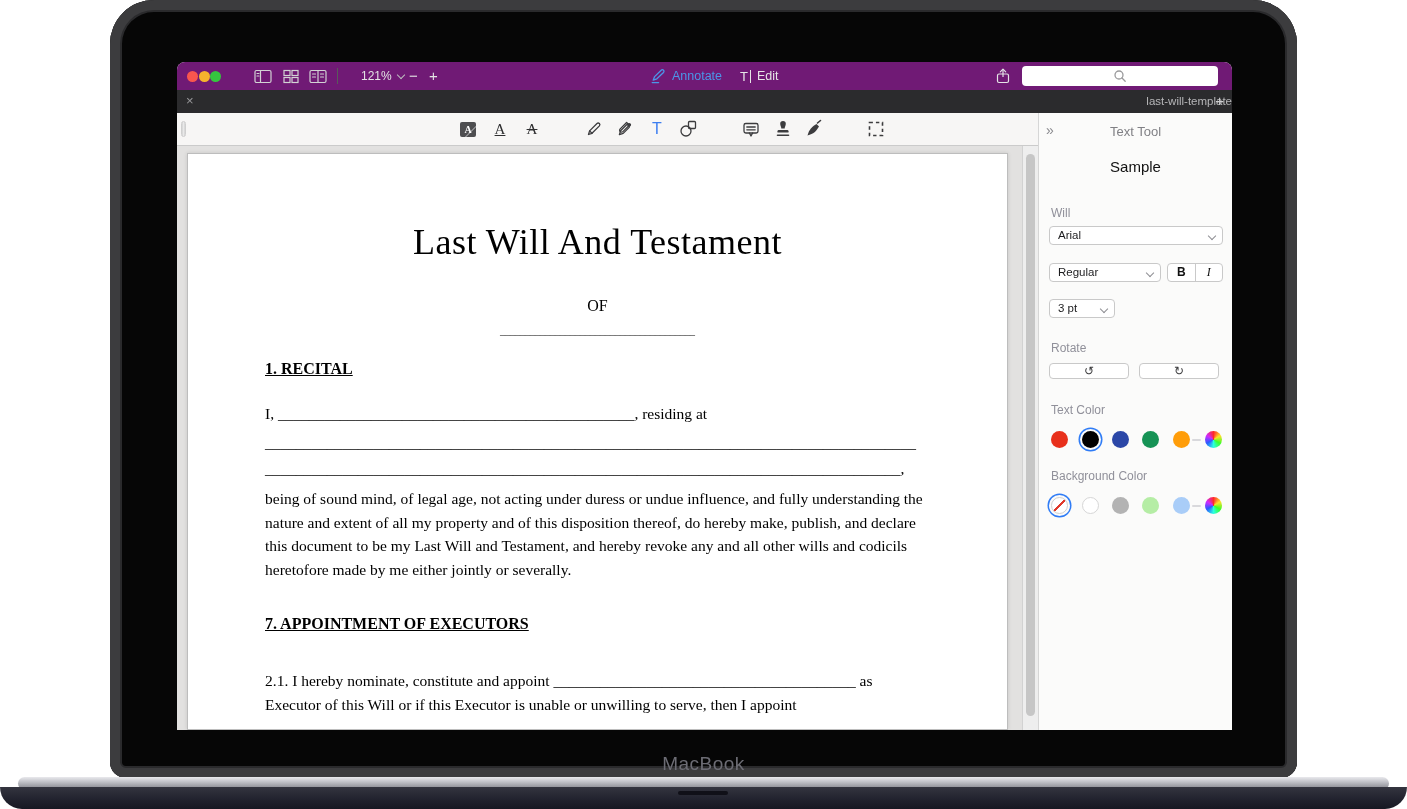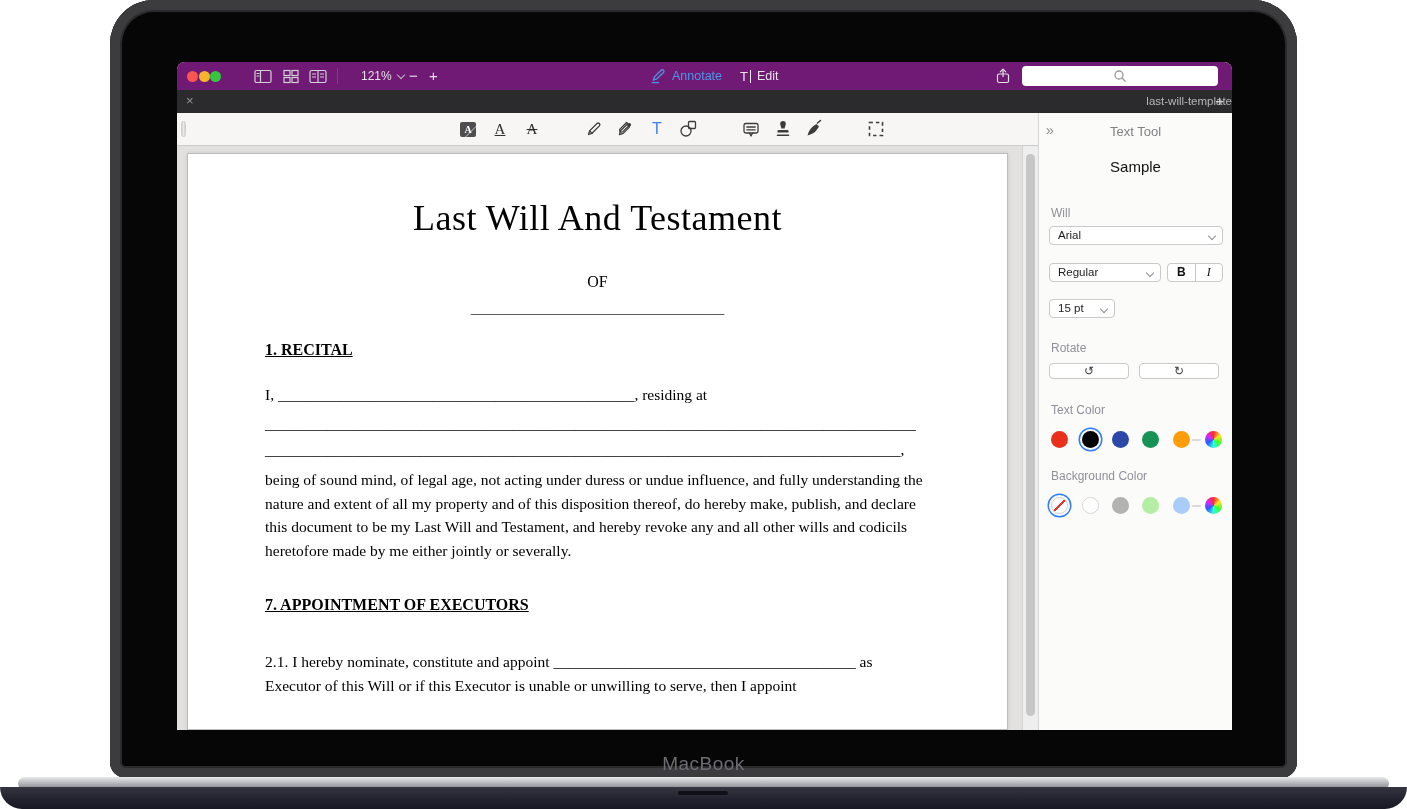--- a/index.html
+++ b/index.html
@@ -69,24 +69,24 @@
             background-image:linear-gradient(135deg, #4e4e50 62%, #8a8a8c 62%, #8a8a8c 70%, #4e4e50 70%); }
   .t-ul span { text-decoration:underline; }
   .t-st span { text-decoration:line-through; }
   .t-text span { font-family:"Liberation Sans", sans-serif; color:#3d7ef0; font-size:16px; font-weight:500; }
 
   
   .docrow { flex:1; display:flex; min-height:0; }
   .docarea { flex:1; background:#e2e1e0; position:relative; overflow:hidden; }
   .page { position:absolute; left:10px; top:7px; width:821px; height:calc(100% - 7px); background:#ffffff;
           border:1px solid #bdbdbd; box-shadow:0 0 4px rgba(0,0,0,.12);
-          font-family:"Liberation Serif", serif; color:#000; padding:43px 77px 0 77px; }
+          font-family:"Liberation Serif", serif; color:#000; padding:67px 77px 0 77px; }
   .doc-title { text-align:center; font-size:36px; font-weight:400; letter-spacing:.5px; margin-bottom:34px; }
   .doc-of { text-align:center; font-size:16px; margin-bottom:10px; }
-  .doc-nameblank { text-align:center; font-size:13px; letter-spacing:0; margin-bottom:20px; }
+  .doc-nameblank { text-align:center; font-size:10px; letter-spacing:0; margin-bottom:20px; }
   .doc-h2 { font-size:16px; font-weight:bold; text-decoration:underline; margin-top:24px; }
   .doc-intro { font-size:15.5px; margin-top:27px; }
   .blank-line { font-size:15.5px; line-height:20px; margin-top:6px; white-space:nowrap; }
   .doc-para { font-size:15.5px; line-height:23.5px; margin-top:8px; text-align:left; }
   .doc-para2 { font-size:15.5px; line-height:23.5px; margin-top:36px; }
   .sec2 { margin-top:34px; }
 
   
   .vscroll { flex:0 0 16px; background:#eeeeee; border-left:1px solid #d2d2d2; position:relative; }
   .vthumb { position:absolute; left:3px; top:8px; bottom:14px; width:9px; border-radius:5px; background:#c6c6c6; }
@@ -314,21 +314,21 @@
             <span>Arial</span><i class="chev"></i>
           </div>
           <div class="select sel-style">
             <span>Regular</span><i class="chev"></i>
           </div>
           <div class="bi-group">
             <span class="bi bi-b">B</span>
             <span class="bi bi-i">I</span>
           </div>
           <div class="select sel-size">
-            <span>15 pt</span><i class="chev"></i>
+            <span>3 pt</span><i class="chev"></i>
           </div>
 
           <div class="sb-label l-rotate">Rotate</div>
           <div class="rotbtn rot-l"><span>↺</span></div>
           <div class="rotbtn rot-r"><span>↻</span></div>
 
           <div class="sb-label l-tcolor">Text Color</div>
           <div class="row-tc">
             <span class="swatch sw-x0" style="background: rgb(232, 48, 27);"></span>
             <span class="swatch sw-x1 sw-selected" style="background: rgb(0, 0, 0);"></span>

